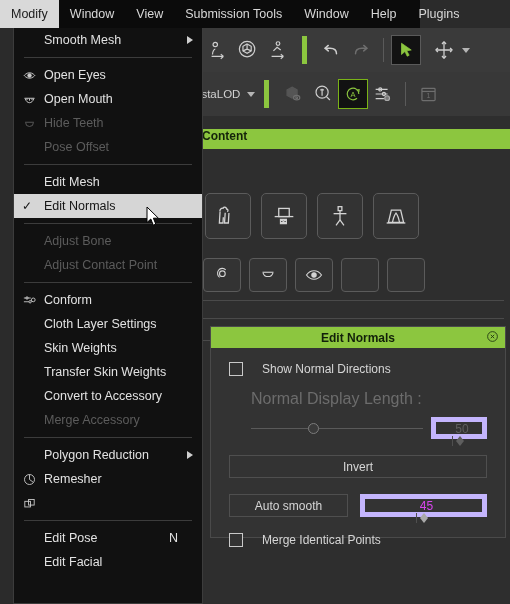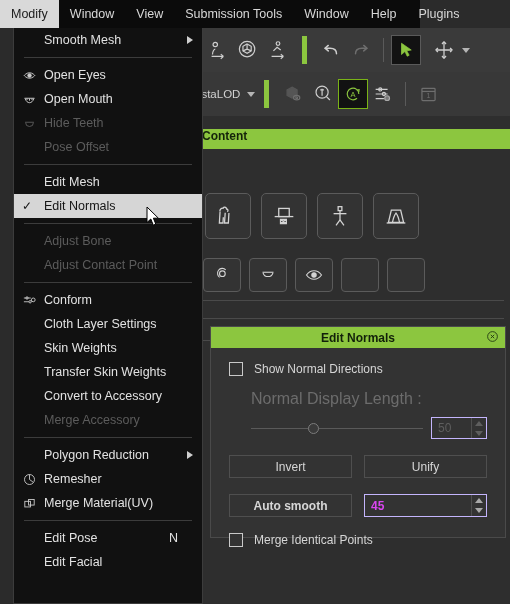--- a/index.html
+++ b/index.html
@@ -67,30 +67,30 @@
     background: #333333; border: 1px solid #4a4a4a;
   }
   #enheader {
     height: 21px; background: #8cc63f; color: #12210a;
     font-size: 12px; font-weight: bold; display: flex; align-items: center; justify-content: center;
     position: relative;
   }
   #enclose { position: absolute; right: 6px; top: 50%; transform: translateY(-50%); color: #1d3410; }
   #enbody { padding: 14px 18px 0 18px; }
 
-  .chkrow { display: flex; align-items: center; margin-bottom: 14px; }
+  .chkrow { display: flex; align-items: center; margin-bottom: 14px; gap: 8px; }
   .chkbox { width: 14px; height: 14px; border: 1px solid #c9c9c9; background: #333; margin-right: 11px; }
   .chklbl { font-size: 12px; color: #d6d6d6; }
 
   .sliderlbl { font-size: 16px; color: #6c6c6c; margin-bottom: 9px; padding-left: 22px; }
   .sliderrow { display: flex; align-items: center; }
   .track { flex: 1; height: 1px; background: #5a5a5a; position: relative; margin: 0 8px 0 22px; }
   .knob { position: absolute; left: 33%; top: -5px; width: 11px; height: 11px; border-radius: 50%;
           border: 1px solid #7c7c7c; background: #3a3a3a; }
-  .spin { width: 56px; height: 22px; border: 1px solid #c4b5fd; display: flex; align-items: center; }
+  .spin { width: 56px; height: 22px; border: 5px solid #c4b5fd; display: flex; align-items: center; flex-direction: column; }
   .spin .val { flex: 1; font-size: 12px; color: #d946ef; padding-left: 6px; }
   .spin .val.dim { color: #5e5e5e; }
   .arrows { width: 15px; height: 100%; border-left: 1px solid #4f4f4f; display: flex;
             flex-direction: column; align-items: center; justify-content: space-around; }
   .ar { width: 0; height: 0; border-left: 4px solid transparent; border-right: 4px solid transparent; }
   .ar.up { border-bottom: 5px solid #a9a9a9; }
   .ar.dn { border-top: 5px solid #a9a9a9; }
   .ar.up.dim { border-bottom-color: #5e5e5e; }
   .ar.dn.dim { border-top-color: #5e5e5e; }
 
@@ -315,24 +315,23 @@
           <span class="val dim">50</span>
           <span class="arrows">
             <span class="ar up dim"></span>
             <span class="ar dn dim"></span>
           </span>
         </div>
       </div>
 
       <div class="btnrow">
         <div class="pbtn2">Invert</div>
-        <div class="pbtn2">Unify</div>
-      </div>
-
-      <div class="btnrow" style="font-weight:bold;">
+      </div>
+
+      <div class="btnrow" style="">
         <div class="pbtn2">Auto smooth</div>
         <div class="spin" style="flex:1;width:auto;height:23px;">
           <span class="val">45</span>
           <span class="arrows">
             <span class="ar up"></span>
             <span class="ar dn"></span>
           </span>
         </div>
       </div>
 
@@ -458,21 +457,20 @@
         </span>
         <span class="mtxt">Remesher</span>
       </div>
       <div class="mi">
         <span class="mico">
           <svg width="15" height="15" viewBox="0 0 24 24" fill="none" stroke="currentColor" stroke-width="1.4">
             <rect x="4.5" y="8.5" width="9" height="9"></rect>
             <rect x="10.5" y="5.5" width="9" height="9"></rect>
           </svg>
         </span>
-        <span class="mtxt">Merge Material(UV)</span>
       </div>
       <div class="msep"></div>
       <div class="mi">
         <span class="mico"></span>
         <span class="mtxt">Edit Pose</span>
         <span class="mkey">N</span>
       </div>
       <div class="mi">
         <span class="mico"></span>
         <span class="mtxt">Edit Facial</span>

